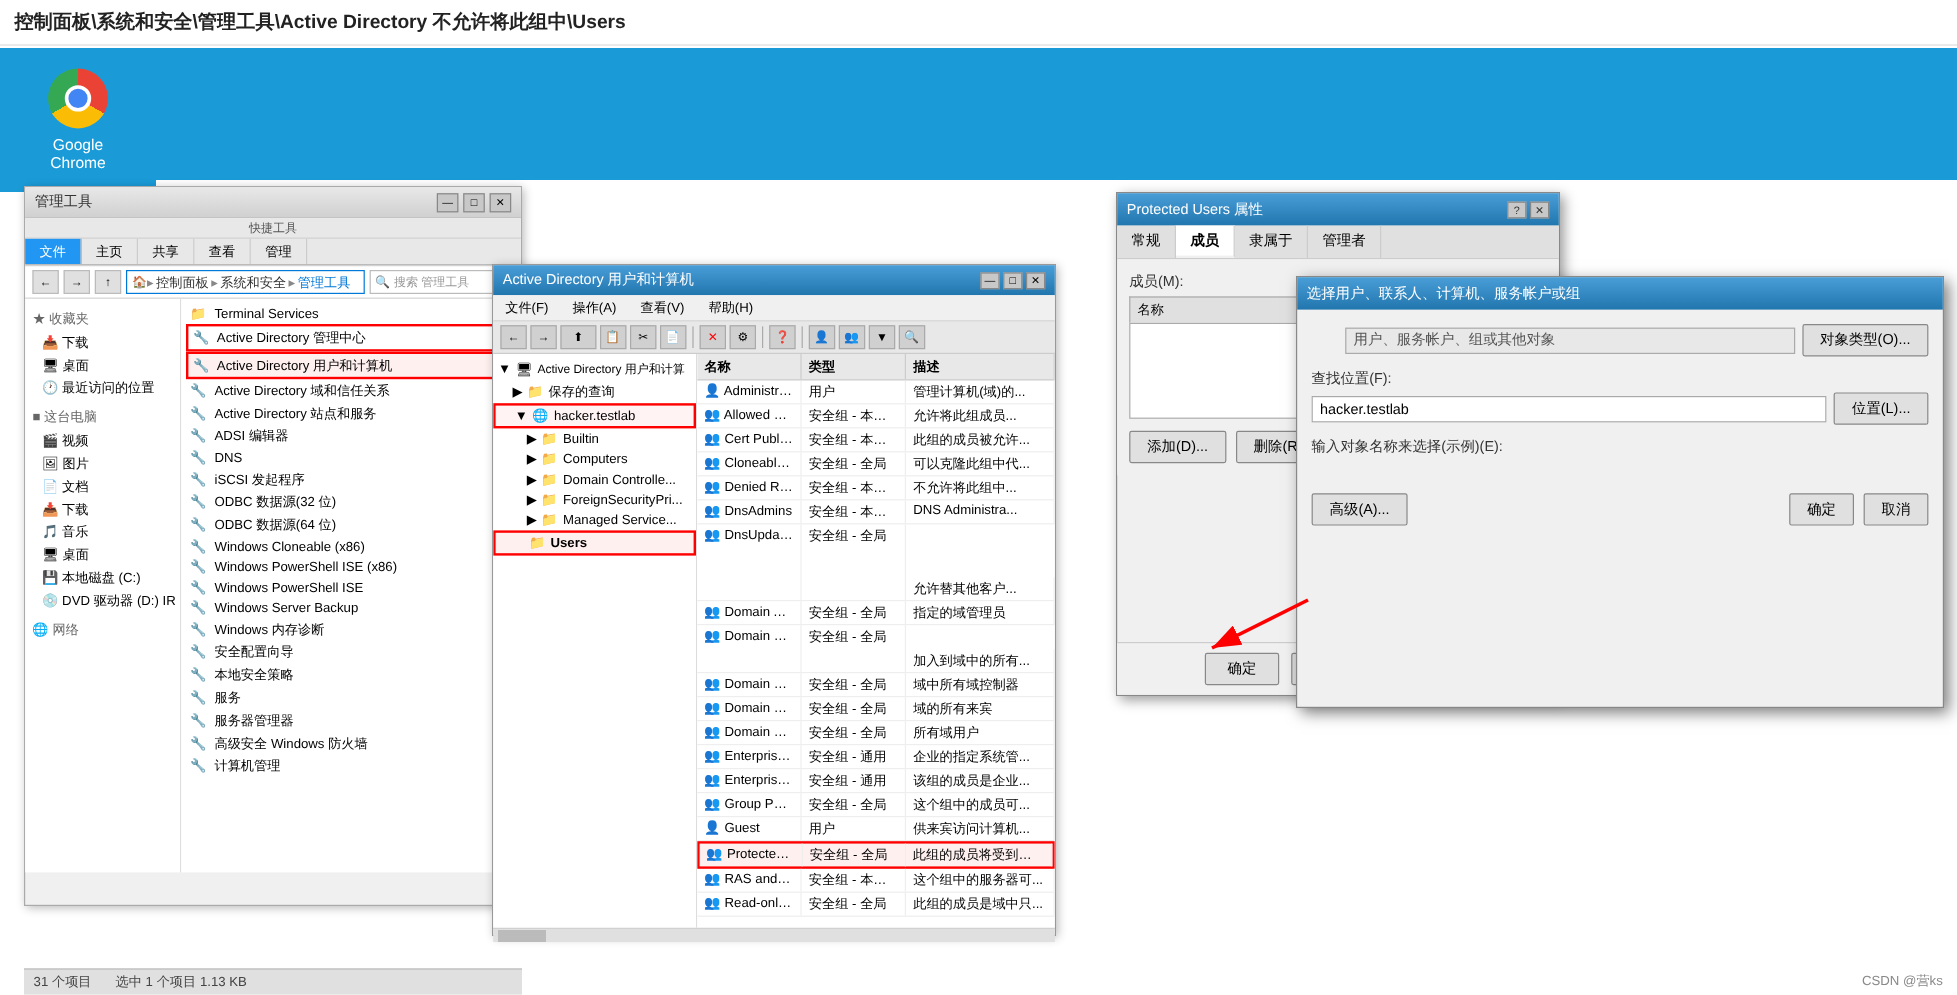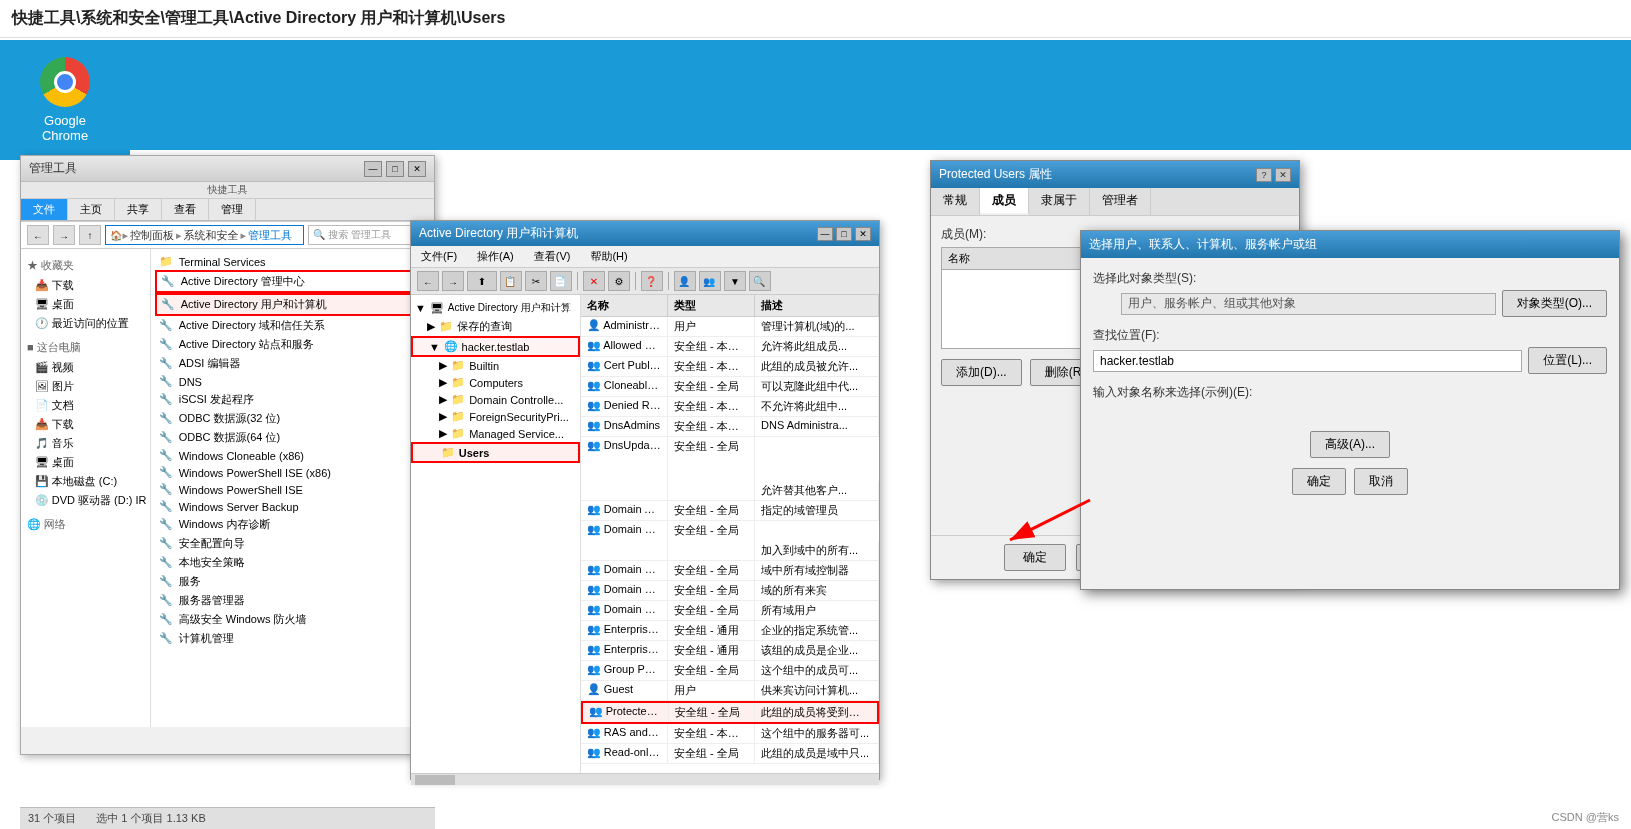--- a/index.html
+++ b/index.html
@@ -501,21 +501,20 @@
       padding: 2px 4px;
       font-size: 12px;
       display: inline-block;
     }
     .select-footer {
       display: flex;
       gap: 10px;
       padding: 8px 12px;
       justify-content: space-between;
       align-items: center;
-      flex-direction: column;
     }
     .select-left-btns {
       display: flex;
       gap: 8px;
     }
     .select-right-btns {
       display: flex;
       gap: 8px;
     }
 
@@ -546,21 +545,21 @@
       background: #e0e0e0;
       border-top: 1px solid #ccc;
       display: flex;
       align-items: center;
     }
   </style>
 </head>
 <body>
 
 <div class="top-breadcrumb">
-  <span>快捷工具\系统和安全\管理工具\Active Directory 用户和计算机\Users</span>
+  <span>控制面板\系统和安全\管理工具\Active Directory 不允许将此组中\Users</span>
 </div>
 
 <div class="taskbar-bg"></div>
 
 <div class="chrome-icon-area">
   <div class="chrome-circle">
     <div class="chrome-inner"></div>
   </div>
   <div class="chrome-label">Google<br>Chrome</div>
 </div>
@@ -946,21 +945,20 @@
     <div class="dialog-footer-btn">确定</div>
     <div class="dialog-footer-btn">取消</div>
     <div class="dialog-footer-btn">应用(A)</div>
   </div>
 </div>
 
 <div class="select-dialog">
   <div class="select-dialog-title">选择用户、联系人、计算机、服务帐户或组</div>
   <div class="select-form">
     <div class="form-row">
-      <label>选择此对象类型(S):</label>
       <div style="display:flex;gap:6px;align-items:center;">
         <input class="form-control readonly" style="flex: 1 1 0%; margin-left: 28px;" readonly="" value="用户、服务帐户、组或其他对象">
         <button class="dialog-btn">对象类型(O)...</button>
       </div>
     </div>
     <div class="form-row">
       <label>查找位置(F):</label>
       <div style="display:flex;gap:6px;align-items:center;">
         <input class="form-control" style="flex: 1 1 0%;" value="hacker.testlab">
         <button class="dialog-btn">位置(L)...</button>

